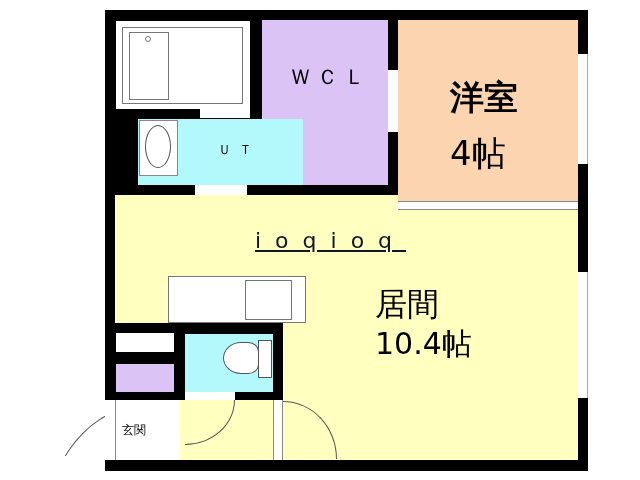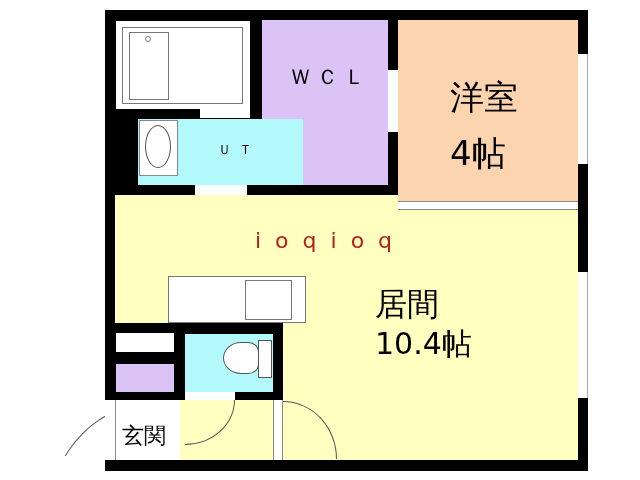--- a/index.html
+++ b/index.html
@@ -1,34 +1,34 @@
 <!DOCTYPE html>
 <html><head>
 <meta charset="utf-8">
 <style>
   html,body{margin:0;padding:0;background:#ffffff;}
   body{width:640px;height:480px;position:relative;overflow:hidden;font-family:"DejaVu Sans","Liberation Sans",sans-serif;}
   .abs{position:absolute;box-sizing:border-box;}
   .wall{background:#000;}
   .label{position:absolute;color:#000;line-height:1.05;white-space:pre;}
   .thin{border:1px solid #777;}
-  .wm{position:absolute;color:#b91c1c;font-size:22px;letter-spacing:14px;}
+  .wm{position:absolute;color:#0f172a;font-size:22px;letter-spacing:14px;text-decoration:underline;}
 </style>
 </head>
 <body>
 
 <div class="abs wall" style="left:105px;top:10px;width:483px;height:461px;"></div>
 
 <div class="abs" style="left:115px;top:195px;width:463px;height:265px;background:#ffffc0;"></div>
 
 <div class="wm" style="left:255px;top:228px;">ioqioq</div>
 
 <div class="abs" style="left:398px;top:20px;width:180px;height:181px;background:#fcd4b0;"></div>
 <div class="abs" style="left:398px;top:201px;width:180px;height:9px;background:#fff;border-top:1px solid #888;border-bottom:1px solid #888;"></div>
-<div class="label" style="left:450px;top:80px;font-size:34px;">洋室</div>
+<div class="label" style="left:450px;top:80px;font-size:34px;font-weight:bold;">洋室</div>
 <div class="label" style="left:450px;top:136px;font-size:34px;">4帖</div>
 
 <div class="abs" style="left:578px;top:54px;width:10px;height:110px;background:#fff;border-right:1px solid #aaa;"></div>
 
 <div class="abs" style="left:388px;top:70px;width:10px;height:62px;background:#fff;"></div>
 
 <div class="abs" style="left:262px;top:20px;width:126px;height:165px;background:#dcc3f5;"></div>
 <div class="label" style="left:290px;top:66px;font-size:21px;letter-spacing:6px;">ＷＣＬ</div>
 
 <div class="abs" style="left:116px;top:21px;width:134px;height:88px;background:#fff;"></div>
@@ -51,21 +51,21 @@
 <div class="abs wall" style="left:115px;top:323px;width:168px;height:77px;"></div>
 <div class="abs" style="left:116px;top:333px;width:58px;height:19px;background:#fff;"></div>
 <div class="abs" style="left:116px;top:364px;width:58px;height:28px;background:#dcc3f5;"></div>
 
 <div class="abs" style="left:185px;top:334px;width:88px;height:58px;background:#b3f9fc;"></div>
 <div class="abs" style="left:223px;top:342px;width:36px;height:32px;background:#fff;border:1px solid #555;border-radius:50% 30% 30% 50%;"></div>
 <div class="abs" style="left:258px;top:340px;width:14px;height:38px;background:#fff;border:1px solid #555;"></div>
 <div class="abs" style="left:185px;top:392px;width:50px;height:8px;background:#fff;"></div>
 
 <div class="abs" style="left:115px;top:400px;width:65px;height:60px;background:#fff;border-left:1px solid #888;"></div>
-<div class="label" style="left:122px;top:424px;font-size:22px;">玄関</div>
+<div class="label" style="left:122px;top:424px;font-size:12px;">玄関</div>
 
 <div class="abs" style="left:50px;top:401px;width:110px;height:110px;border:1px solid #555;border-radius:100% 0 0 0;border-right:none;border-bottom:none;clip-path:inset(0 50% 50% 0);"></div>
 <div class="abs" style="left:105px;top:400px;width:10px;height:60px;background:#fff;"></div>
 
 <div class="abs" style="left:185px;top:400px;width:50px;height:45px;border-right:1px solid #555;border-bottom:1px solid #555;border-radius:0 0 100% 0;"></div>
 <div class="abs" style="left:273px;top:400px;width:10px;height:60px;background:#fff;border-left:1px solid #888;border-right:1px solid #888;"></div>
 <div class="abs" style="left:283px;top:401px;width:54px;height:58px;border-top:1px solid #555;border-right:1px solid #555;border-radius:0 100% 0 0;"></div>
 
 <div class="abs" style="left:578px;top:272px;width:10px;height:126px;background:#fff;border-right:1px solid #aaa;"></div>
 

